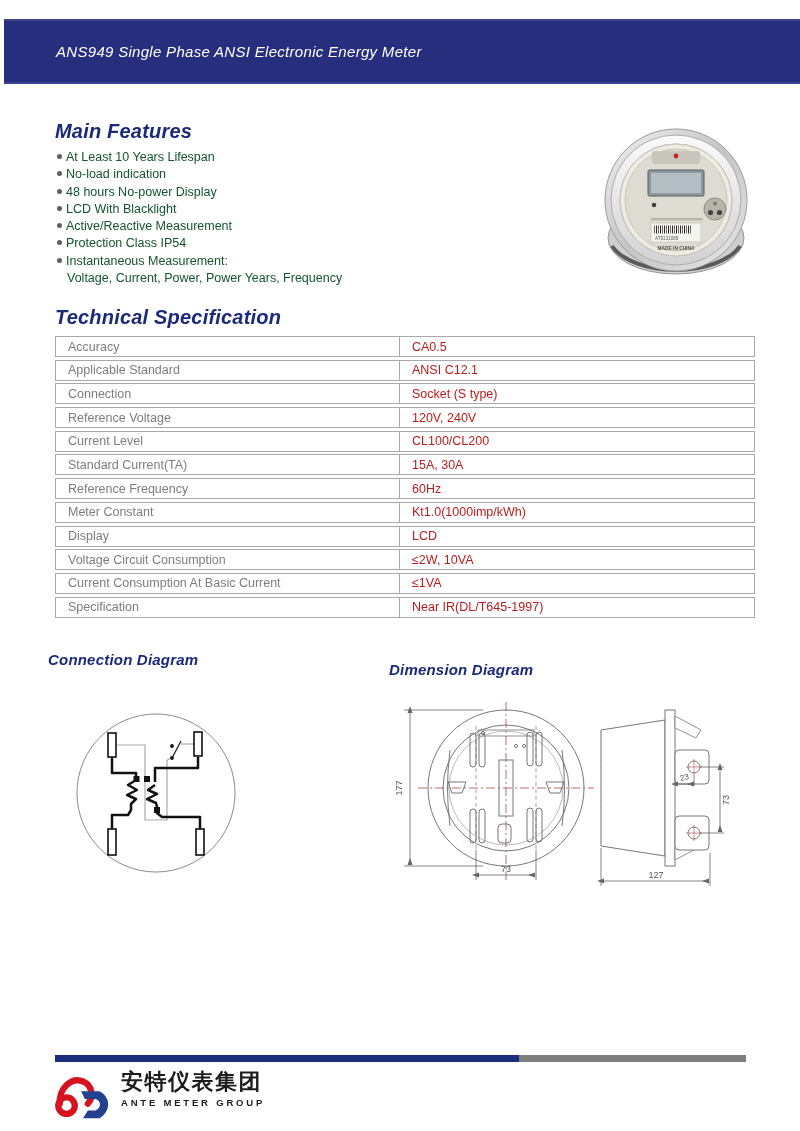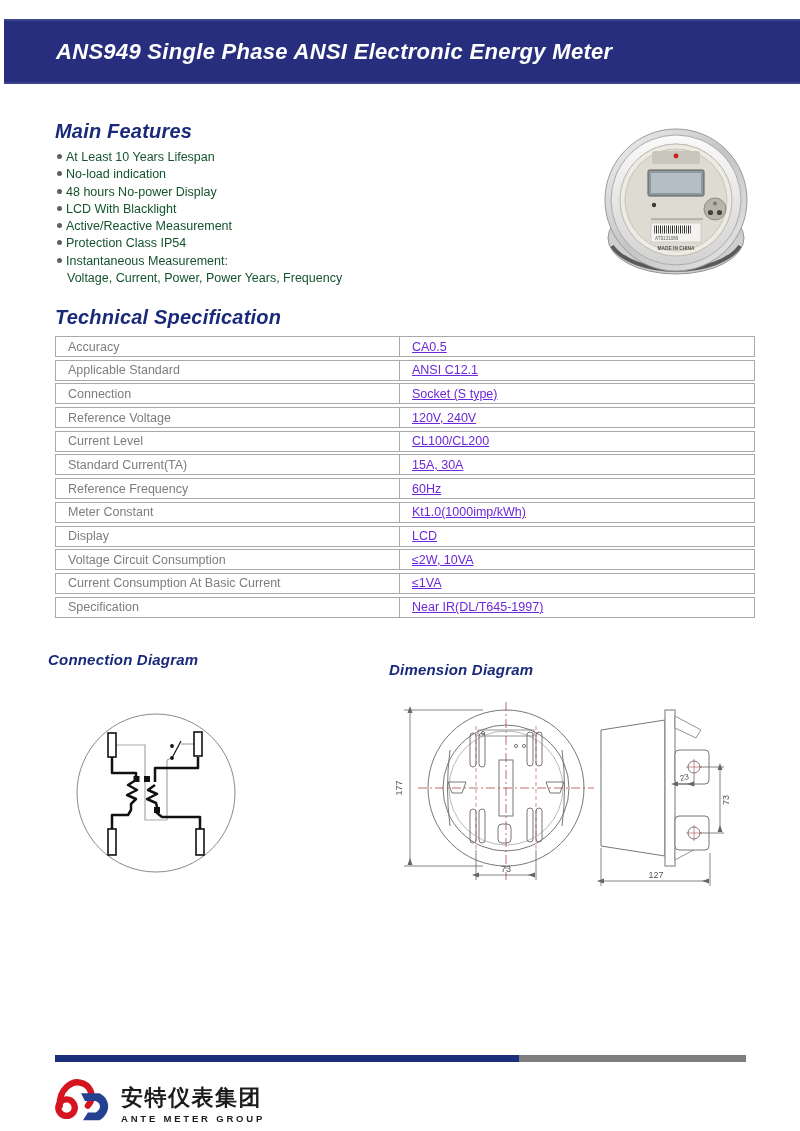--- a/index.html
+++ b/index.html
@@ -10,21 +10,21 @@
     background:#ffffff; overflow:hidden;
     font-family:"Liberation Sans", sans-serif;
   }
   
   .header-band {
     position:absolute; left:4px; top:19px; right:0; height:65px;
     background:#272e7d; border-top:2px solid #3d448f; border-bottom:2px solid #3d448f;
     display:flex; align-items:center;
   }
   .header-band h1 {
-    color:#ffffff; font-size:22px; font-style:italic; font-weight:bold;
+    color:#ffffff; font-size:15px; font-style:italic; font-weight:normal;
     padding-left:52px; letter-spacing:0.3px;
   }
   
   .section-heading {
     position:absolute; color:#1a2a7b; font-size:20px;
     font-style:italic; font-weight:bold; letter-spacing:0.2px;
   }
   #features-heading { left:55px; top:120px; }
   #spec-heading { left:55px; top:306px; }
   #conn-heading { left:48px; top:651px; font-size:15px;font-style:italic; }
@@ -47,32 +47,32 @@
     display:flex; height:21px; margin-bottom:2.7px;
     border:1px solid #a9a9a9; background:#fff; align-items:stretch;
   }
   .spec-cell-label {
     width:344px; border-right:1px solid #a9a9a9;
     display:flex; align-items:center; padding-left:12px;
     color:#7d7d7d; font-size:12.5px; white-space:nowrap;
   }
   .spec-cell-value {
     flex:1; display:flex; align-items:center; padding-left:12px;
-    color:#6d28d9; font-size:12.5px; white-space:nowrap;text-decoration:underline;
+    color:#b91c1c; font-size:12.5px; white-space:nowrap;
   }
   
   .conn-diagram { position:absolute; left:58px; top:698px; width:200px; height:192px; }
   .dim-diagram  { position:absolute; left:388px; top:688px; width:372px; height:215px; }
   
   .footer-bar { position:absolute; left:55px; top:1055px; width:691px; height:7px; display:flex; }
   .footer-bar .bar-blue { width:464px; height:100%; background:#1b2e7c; }
   .footer-bar .bar-gray { flex:1; height:100%; background:#7e7e7e; }
   .footer-logo {
     position:absolute; left:52px; top:1070px; height:54px;
-    display:flex; align-items:flex-end; gap:7px;
+    display:flex; align-items:flex-start; gap:7px;
   }
   .logo-text-block { display:flex; flex-direction:column; justify-content:center; }
   .logo-cn {
     font-size:22px; font-weight:bold; color:#1c1c1c; letter-spacing:1.5px;
     line-height:24px; font-family:"Liberation Sans", sans-serif;
   }
   .logo-en {
     font-size:9.5px; font-weight:bold; color:#1c1c1c; letter-spacing:2.8px;
     margin-top:3px; white-space:nowrap;
   }

